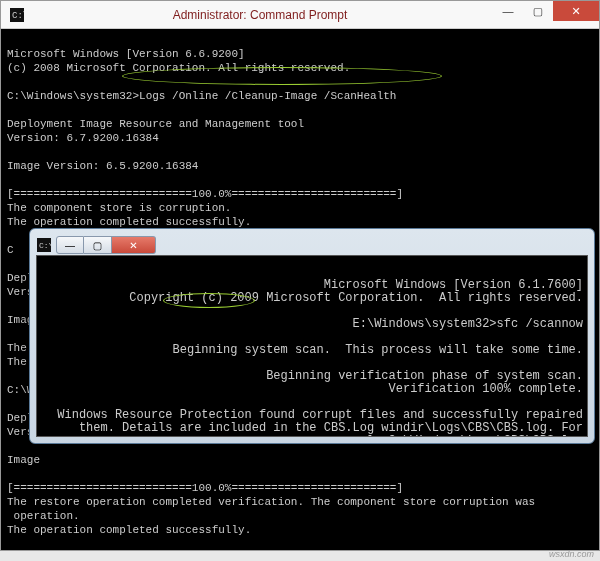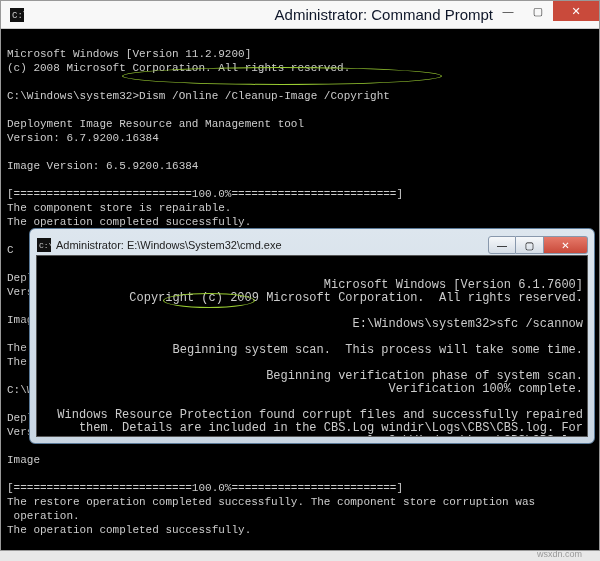--- a/index.html
+++ b/index.html
@@ -33,24 +33,24 @@
     .titlebar-back .icon-box {
       width: 20px;
       height: 20px;
       margin-left: 6px;
       display: flex;
       align-items: center;
       justify-content: center;
     }
     .titlebar-back .title {
       flex: 1;
-      text-align: right;
+      text-align: center;
       font-family: 'Segoe UI', sans-serif;
-      font-size: 15px;
-      color: #0f172a;
+      font-size: 12px;
+      color: #7f1d1d;
     }
     .winbtns-back {
       display: flex;
       height: 100%;
     }
     .winbtns-back .btn {
       width: 30px;
       height: 20px;
       display: flex;
       align-items: center;
@@ -163,24 +163,25 @@
       border-radius: 50%;
       pointer-events: none;
       left: 126px;
       top: 37px;
       width: 92px;
       height: 15px;
     }
     .watermark {
       position: absolute;
       bottom: 2px;
-      right: 18px;
+      right: 6px;
       font-family: sans-serif;
       font-size: 9px;
       color: #999;
+      font-style: italic;
     }
   </style>
 </head>
 <body>
 
 <div class="window-back">
   <div class="titlebar-back">
     <div class="icon-box">
       <svg width="14" height="14" viewBox="0 0 14 14">
           <rect x="0" y="0" width="14" height="14" fill="#111"></rect>
@@ -188,70 +189,69 @@
         </svg>
     </div>
     <div class="title">Administrator: Command Prompt</div>
     <div class="winbtns-back">
       <div class="btn">—</div>
       <div class="btn">▢</div>
       <div class="btn close">✕</div>
     </div>
   </div>
   <div class="console-back">
-<span>Microsoft Windows [Version 11.2.9200]</span>
+<span>Microsoft Windows [Version 6.6.9200]</span>
 <span>(c) 2008 Microsoft Corporation. All rights reserved.</span>
 <span></span>
-<span>C:\Windows\system32&gt;</span><span>Dism /Online /Cleanup-Image /Copyright</span>
+<span>C:\Windows\system32&gt;</span><span>Logs /Online /Cleanup-Image /ScanHealth</span>
 <span></span>
 <span>Deployment Image Resource and Management tool</span>
 <span>Version: 6.7.9200.16384</span>
 <span></span>
 <span>Image Version: 6.5.9200.16384</span>
 <span></span>
 <span>[===========================100.0%=========================]</span>
-<span>The component store is repairable.</span>
+<span>The component store is corruption.</span>
 <span>The operation completed successfully.</span>
 <span></span>
 <span>C</span>
 <span></span>
 <span>Deplo</span>
 <span>Versi</span>
 <span></span>
 <span>Image</span>
 <span></span>
 <span>The c</span>
 <span>The o</span>
 <span></span>
 <span>C:\Wi</span>
 <span></span>
 <span>Deplo</span>
 <span>Versi</span>
 <span></span>
 <span>Image</span>
 <span></span>
 <span>[===========================100.0%=========================]</span>
-<span>The restore operation completed successfully. The component store corruption was</span>
+<span>The restore operation completed verification. The component store corruption was</span>
 <span> operation.</span>
 <span>The operation completed successfully.</span>
 <span></span>
 
 <div class="ellipse-back"></div>
   </div>
 </div>
 
 <div class="window-front">
   <div class="titlebar-front">
     <div class="icon-box">
       <svg width="14" height="14" viewBox="0 0 14 14">
           <rect x="0" y="0" width="14" height="14" fill="#111"></rect>
           <text x="2" y="10" font-size="8" fill="#ccc">C:\</text>
         </svg>
     </div>
-    <div class="title">Administrator: E:\Windows\System32\cmd.exe</div>
     <div class="winbtns-front">
       <div class="btn min">—</div>
       <div class="btn max">▢</div>
       <div class="btn close">✕</div>
     </div>
   </div>
   <div class="console-front">
 <span>Microsoft Windows [Version 6.1.7600]</span>
 <span>Copyright (c) 2009 Microsoft Corporation.  All rights reserved.</span>
 <span></span>

